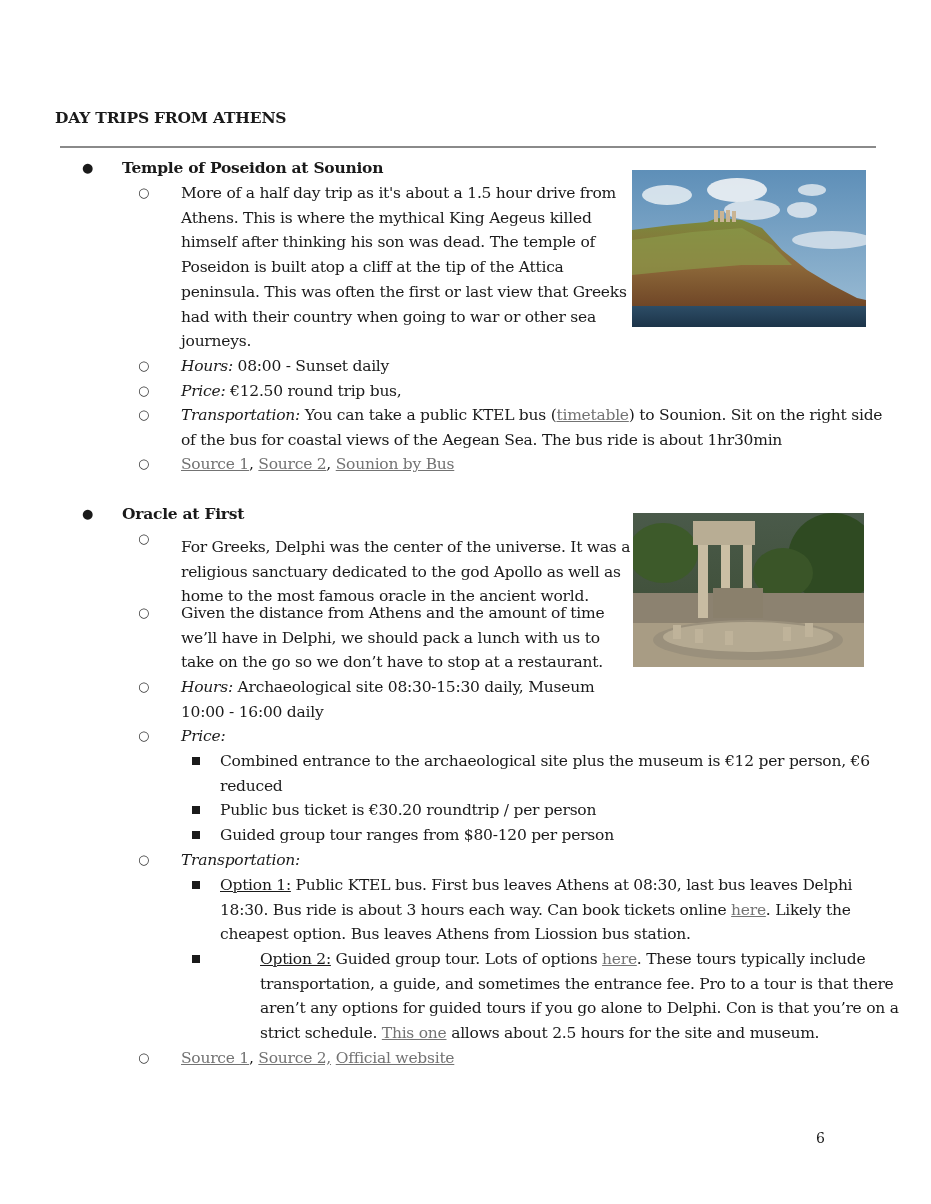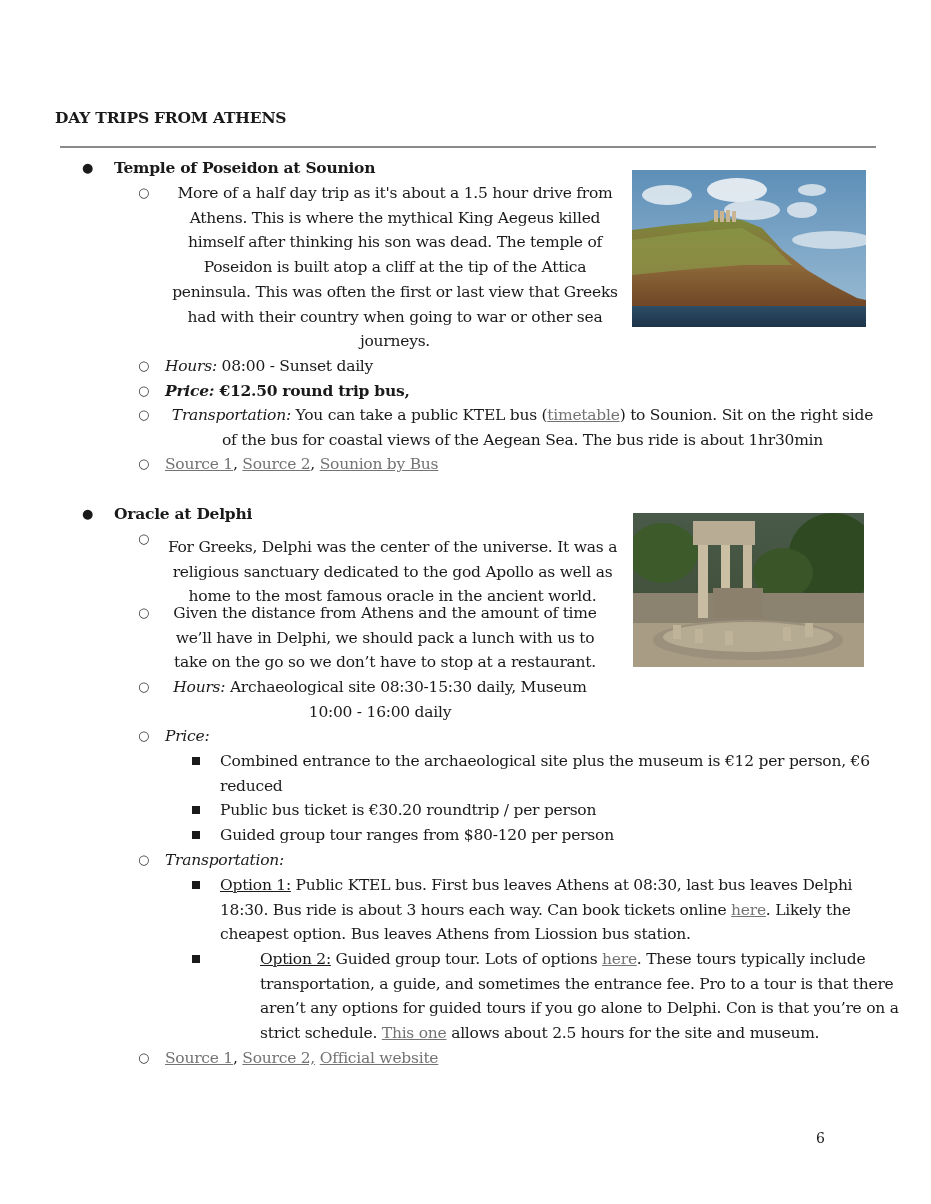--- a/index.html
+++ b/index.html
@@ -4,24 +4,24 @@
 <style>
   html, body { margin:0; padding:0; background:#ffffff; }
   body { width:931px; height:1204px; position:relative; overflow:hidden;
          font-family:"DejaVu Serif", "Liberation Serif", serif; color:#1a1a1a; }
   .page { position:absolute; left:0; top:0; width:931px; height:1204px; }
   .heading { position:absolute; left:55px; top:108px; font-size:15.5px; font-weight:bold; letter-spacing:-0.2px; }
   .rule { position:absolute; left:60px; top:146px; width:816px; height:2px; background:#8a8a8a; }
   .text { font-size:15.5px; line-height:24.7px; letter-spacing:-0.25px; }
   .l1 { position:absolute; left:82px; font-weight:bold; }
   .l1 .bullet { position:absolute; left:0; top:0; font-size:13px; }
-  .l1 .label { position:absolute; left:32px; white-space:nowrap; }
+  .l1 .label { position:absolute; left:40px; white-space:nowrap; }
   .l2 { position:absolute; left:138px; }
   .l2 .bullet { position:absolute; left:0; top:0; font-size:13px; color:#333; }
-  .l2 .body { position:absolute; left:27px;text-align:center; }
+  .l2 .body { position:absolute; left:43px; }
   .l3 { position:absolute; left:192px; }
   .l3 .bullet { position:absolute; left:0; top:8px; width:8px; height:8px; background:#1a1a1a; }
   .l3 .body { position:absolute; left:28px; }
   i { font-style:italic; }
   a.link { color:#737373; text-decoration:underline; }
   u.ul { text-decoration:underline; }
   .photo { position:absolute; overflow:hidden; }
   .page-num { position:absolute; left:816px; top:1130px; font-size:14px; }
 </style>
 </head>
@@ -78,42 +78,42 @@
 
   <div class="l2 text" style="top:354px;">
     <span class="bullet">○</span>
     <div class="body" style="white-space:nowrap;">
       <i>Hours:</i><span> 08:00 - Sunset daily</span>
     </div>
   </div>
 
   <div class="l2 text" style="top:379px;">
     <span class="bullet">○</span>
-    <div class="body" style="white-space:nowrap;font-weight:bold;">
+    <div class="body" style="white-space:nowrap;">
       <i>Price:</i><span> €12.50 round trip bus,</span>
     </div>
   </div>
 
   <div class="l2 text" style="top:403px;">
     <span class="bullet">○</span>
     <div class="body" style="width:715px;">
       <i>Transportation:</i><span> You can take a public KTEL bus (</span><a class="link">timetable</a><span>) to Sounion. Sit on the right side of the bus for coastal views of the Aegean Sea. The bus ride is about 1hr30min</span>
     </div>
   </div>
 
   <div class="l2 text" style="top:452px;">
     <span class="bullet">○</span>
     <div class="body" style="white-space:nowrap;">
       <a class="link">Source 1</a>, <a class="link">Source 2</a>, <a class="link">Sounion by Bus</a>
     </div>
   </div>
 
   <div class="l1 text" style="top:502px;">
     <span class="bullet">●</span>
-    <span class="label">Oracle at Delphi</span>
+    <span class="label">Oracle at First</span>
   </div>
 
   <div class="l2 text" style="top:527px;">
     <span class="bullet">○</span>
     <div class="body" style="width:455px;margin-top:8px;">For Greeks, Delphi was the center of the universe. It was a religious sanctuary dedicated to the god Apollo as well as home to the most famous oracle in the ancient world.</div>
   </div>
 
   <div class="l2 text" style="top:601px;">
     <span class="bullet">○</span>
     <div class="body" style="width:440px;">Given the distance from Athens and the amount of time we’ll have in Delphi, we should pack a lunch with us to take on the go so we don’t have to stop at a restaurant.</div>

